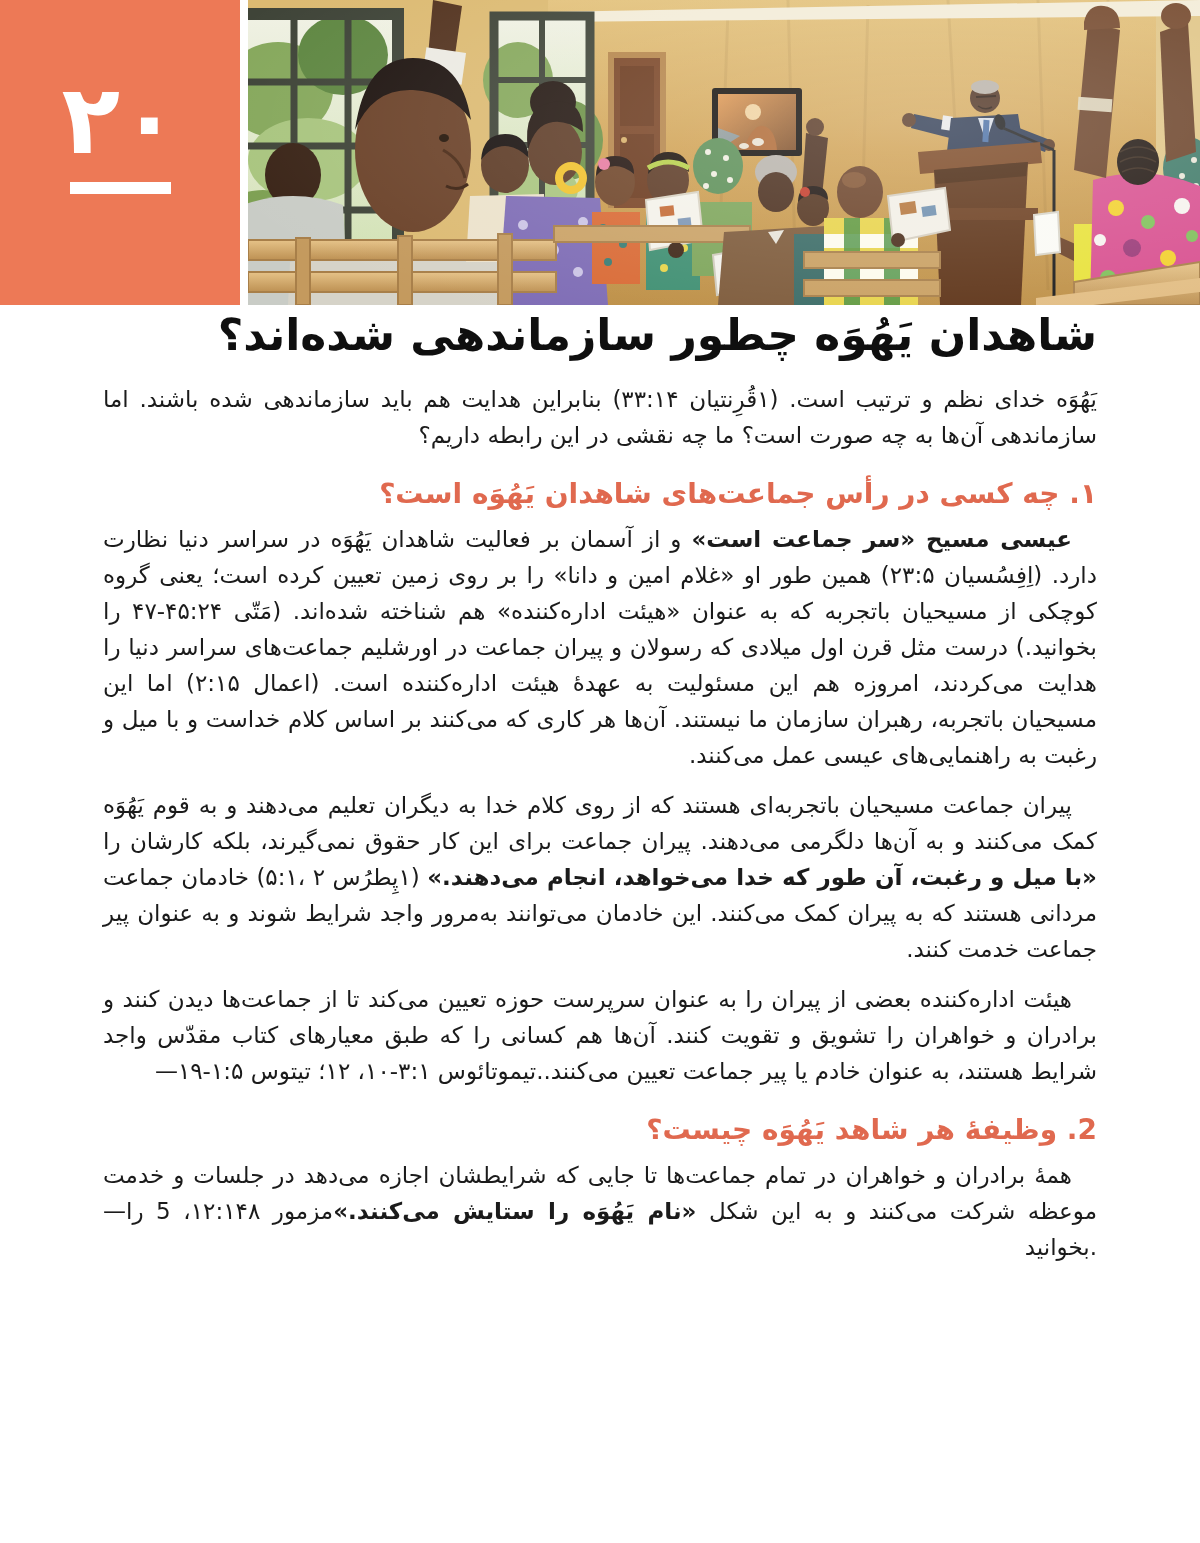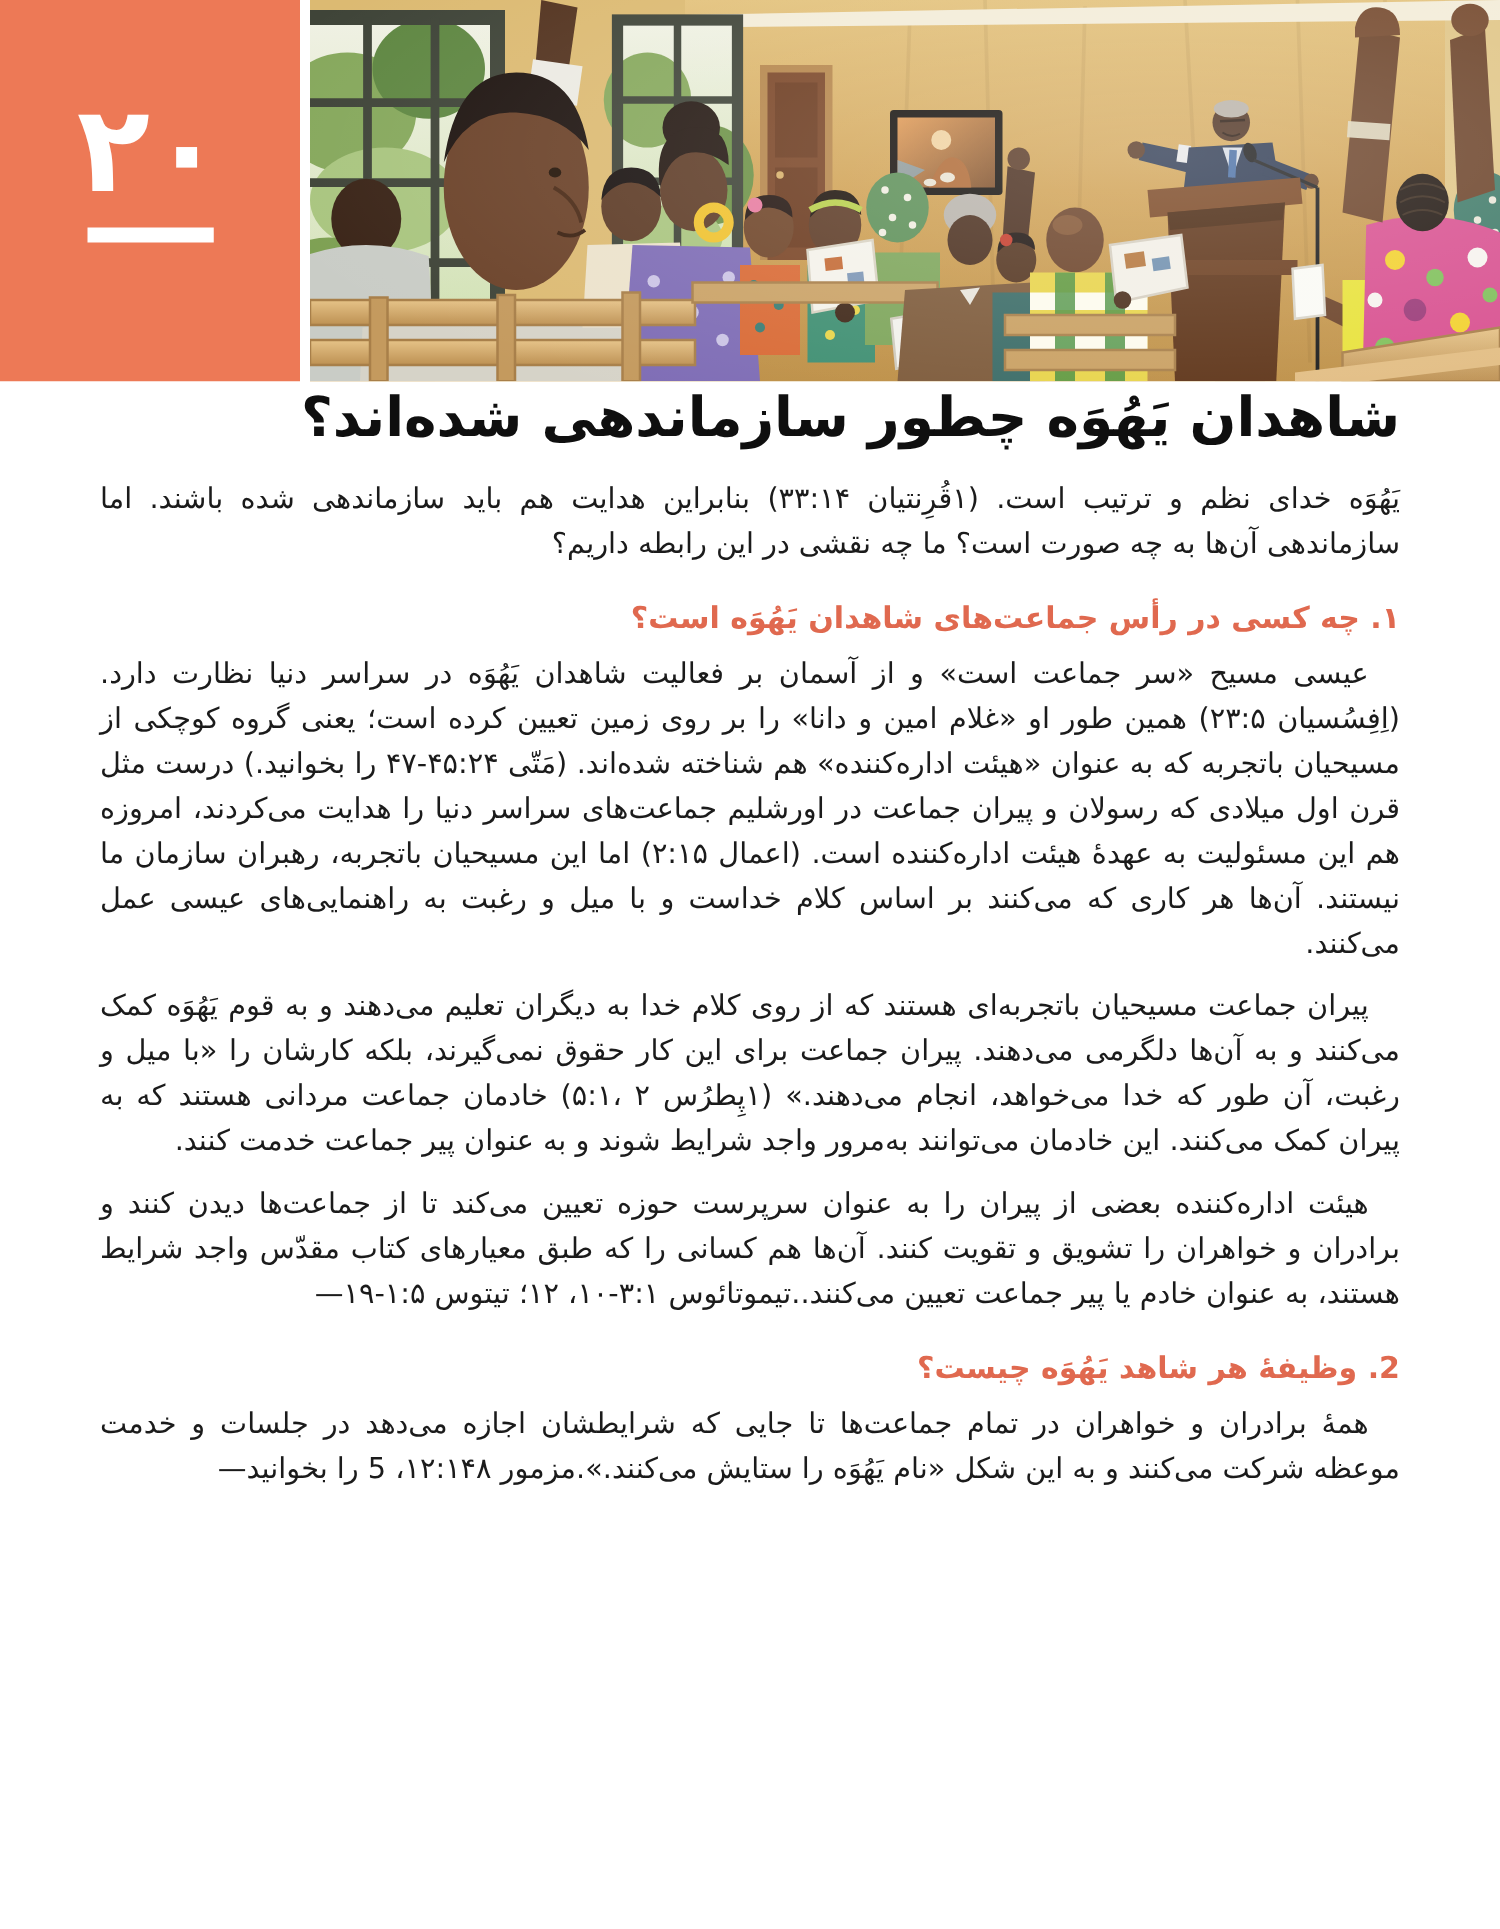--- a/index.html
+++ b/index.html
@@ -24,36 +24,36 @@
     color:#fff;font-size:96px;font-weight:bold;line-height:1;
     text-align:center;margin-top:72px;
   }
   .lesson-underline{width:101px;height:12px;background:#fff;margin:14px auto 0;}
   .photo{
     position:absolute;left:248px;top:0;width:952px;height:305px;overflow:hidden;
     background:#c89a4c;
   }
   .photo svg{display:block;width:100%;height:100%;}
   
-  main{margin:0 80px;direction:rtl;}
+  main{margin:0 103px;direction:rtl;}
   h1.page-title{
     font-size:44px;line-height:1.15;font-weight:bold;color:#0f0f0f;
     text-align:right;margin:42px 0 20px;
   }
   p{
     font-size:23px;line-height:36px;text-align:justify;
     margin:0 0 14px;
   }
   p.intro{margin-bottom:6px;}
   h2.sec-h{
-    color:var(--heading);font-size:24px;line-height:30px;font-weight:bold;
+    color:var(--heading);font-size:28px;line-height:30px;font-weight:bold;
     text-align:right;margin:26px 0 12px;
   }
   .sec p{text-indent:25px;}
-  b{font-weight:normal;}
+  b{font-weight:bold;}
 </style>
 </head>
 <body>
 
 <header class="hero">
   <div class="lesson-box">
     <div class="lesson-num">۲۰</div>
     <div class="lesson-underline"></div>
   </div>
   <div class="photo" aria-label="Congregation meeting in a Kingdom Hall: audience seated on wooden benches with raised hands, an elderly speaker in a dark suit at a wooden podium with a microphone, a TV on a golden wall showing a Bible illustration, windows with tropical foliage and a wooden door">

